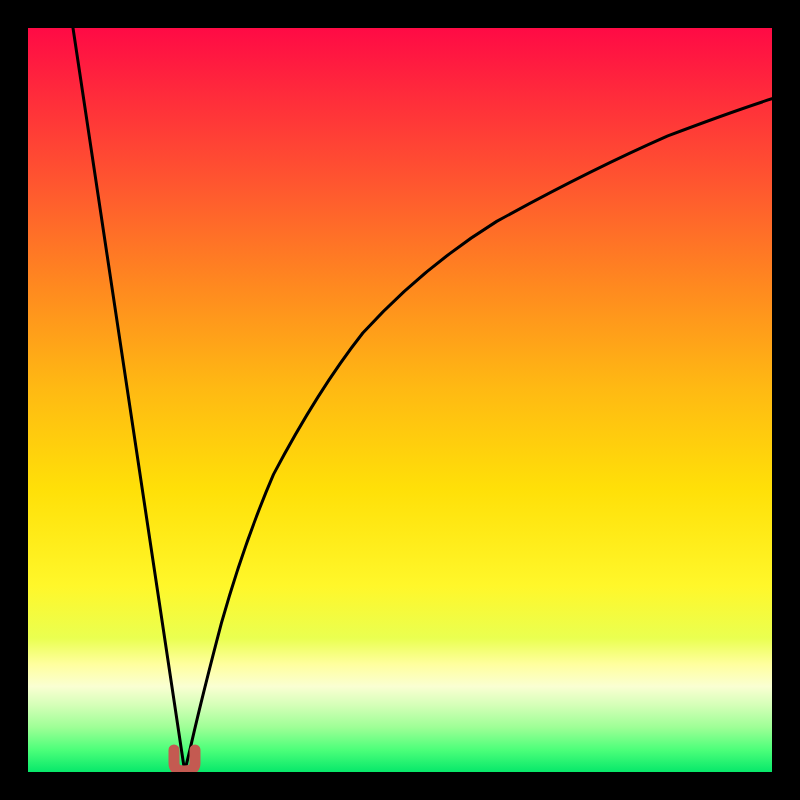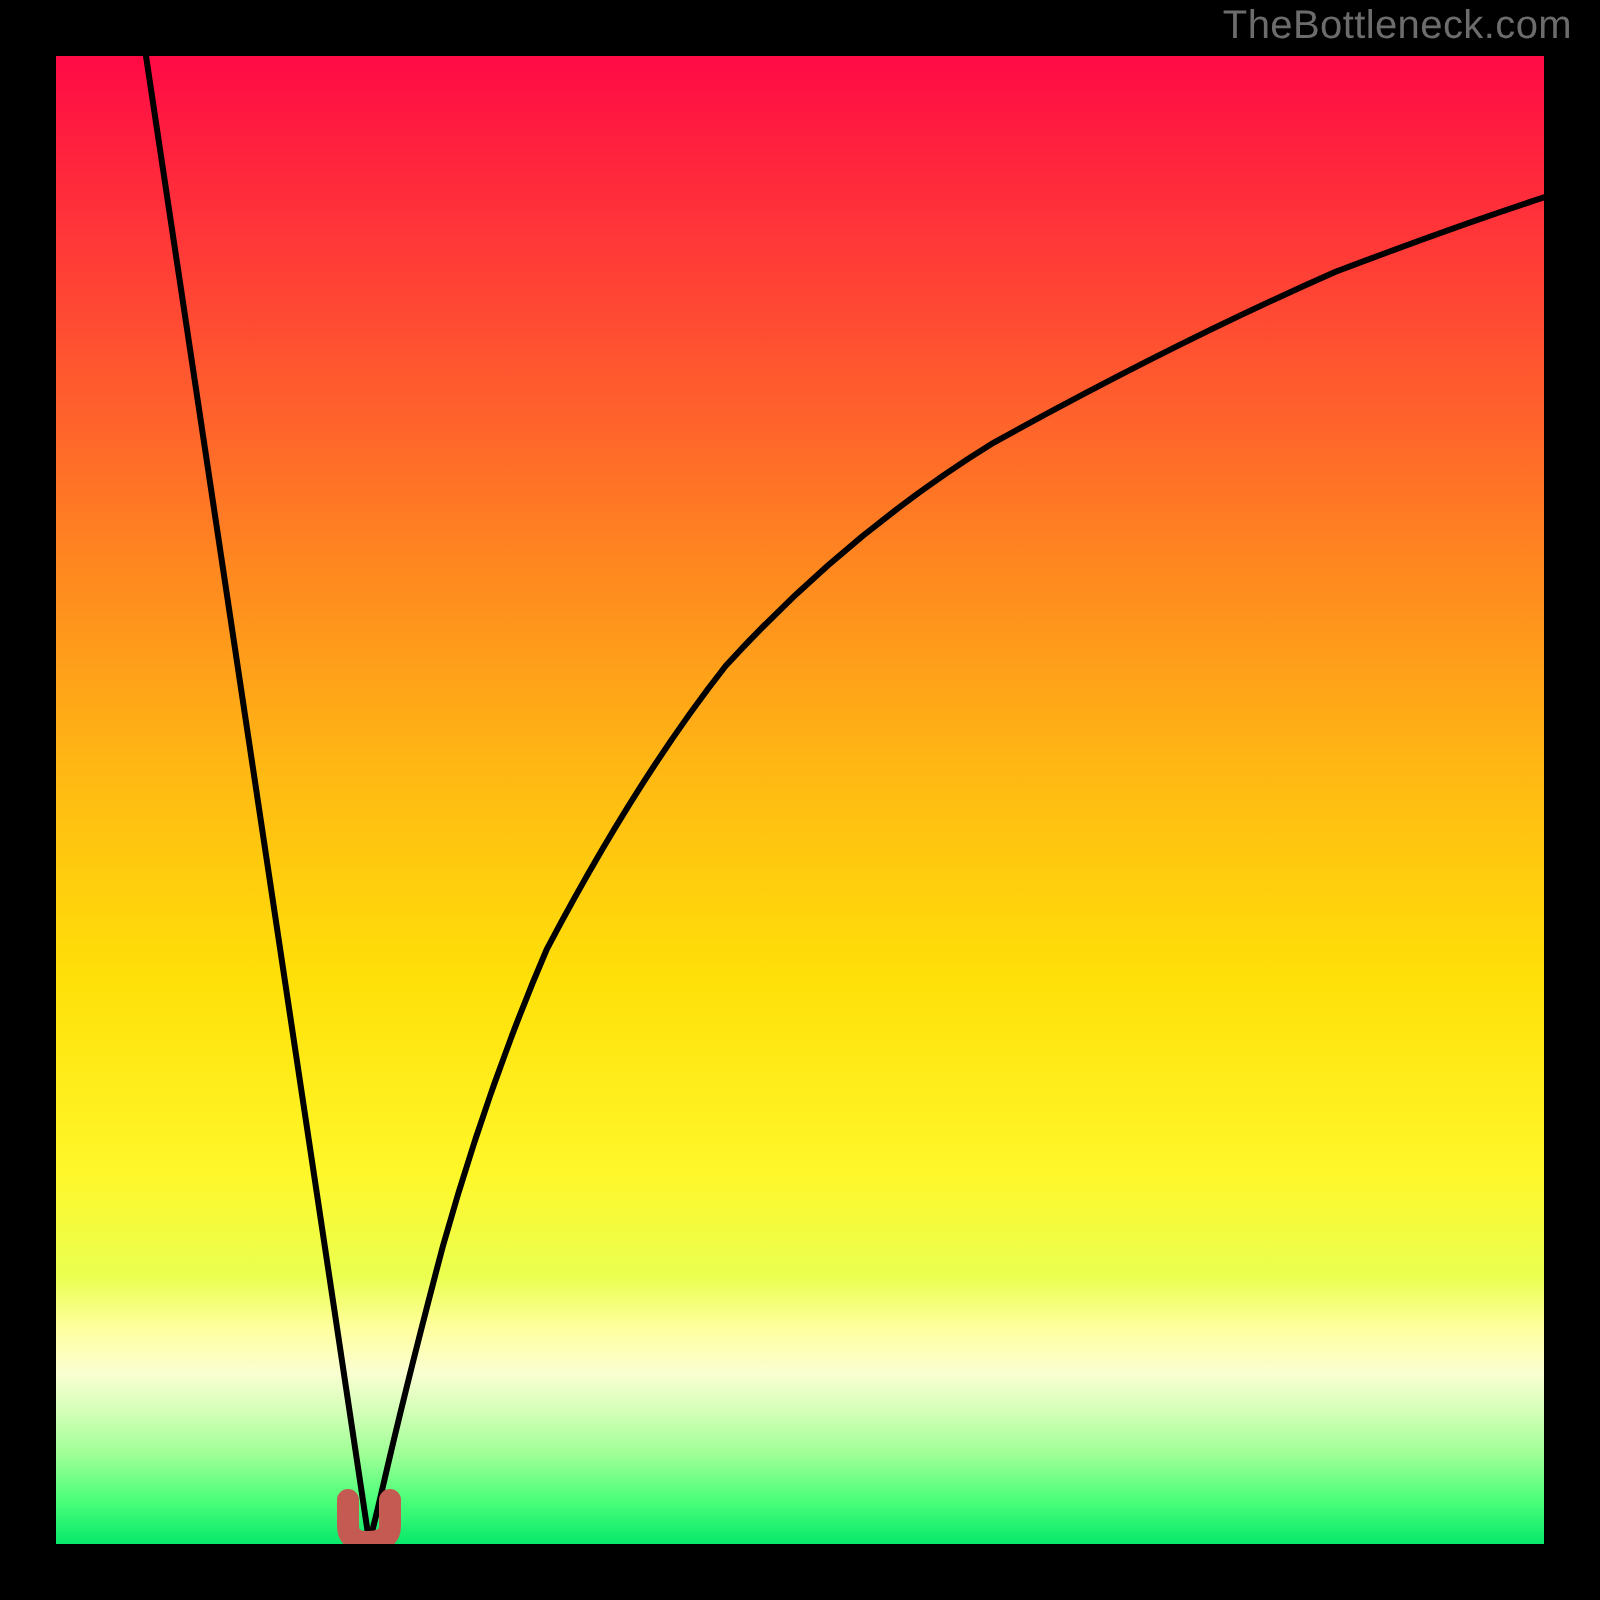--- a/index.html
+++ b/index.html
@@ -72,14 +72,13 @@
         <path d="M 146 722
                  L 146 735
                  Q 146 743 156 743
                  Q 167 743 167 735
                  L 167 722" fill="none" stroke="#c45a51" stroke-width="11" stroke-linecap="round" stroke-linejoin="round"></path>
       </g>
     </svg>
 
   </div>
 
-  <div class="watermark" style="right:14px; top:2px;">TheBottleneck.com</div>
 </div>
 
 </body></html>

